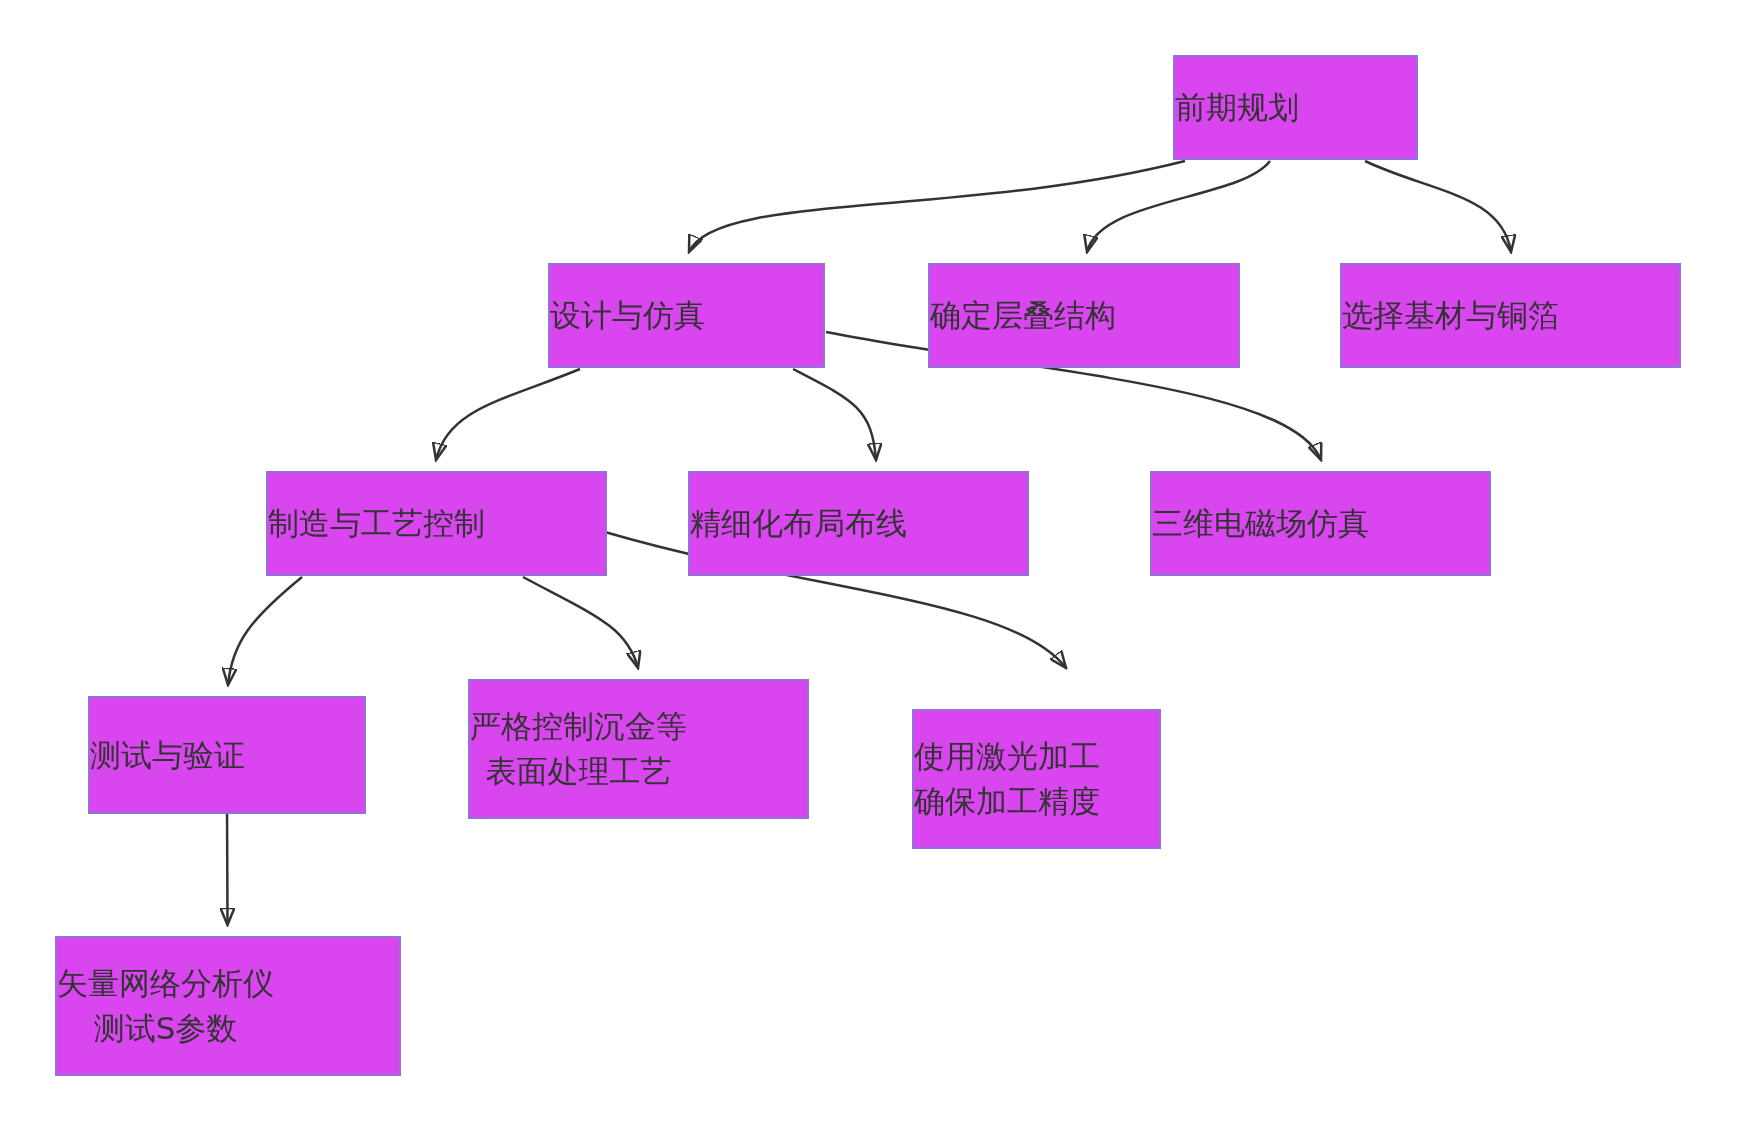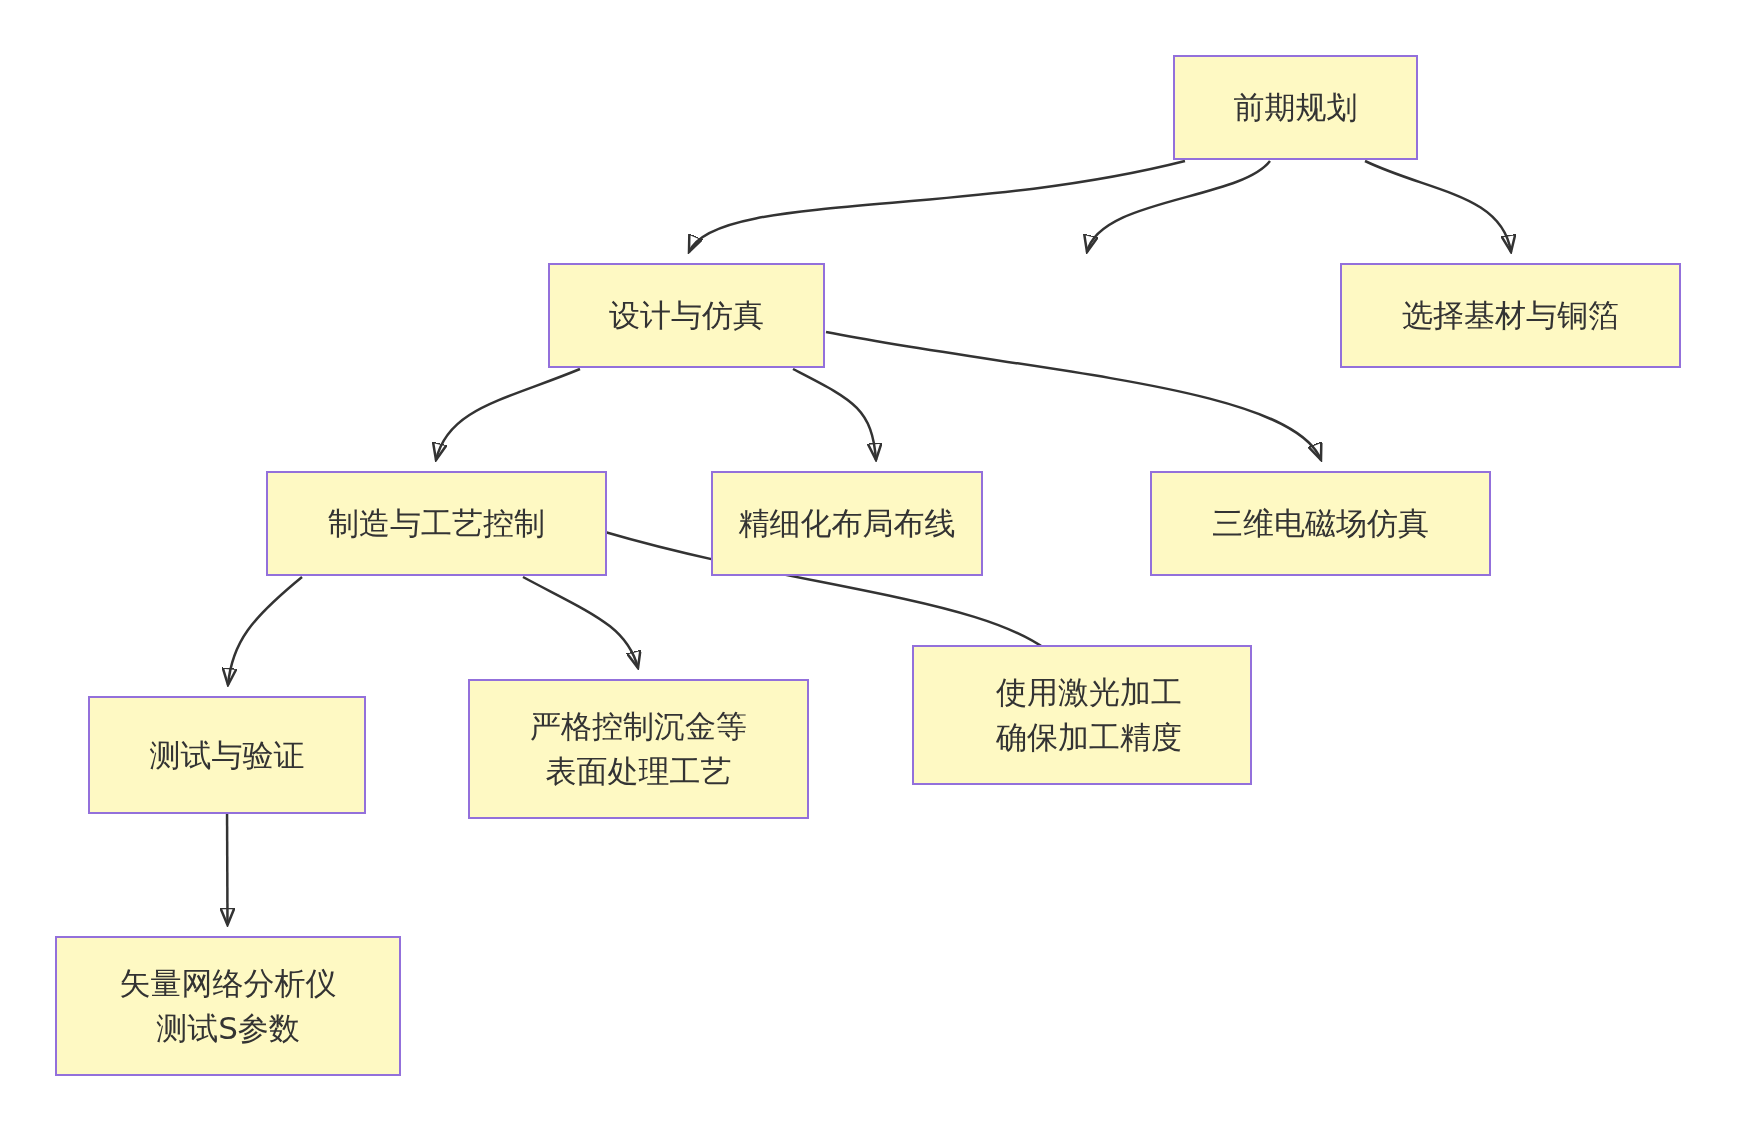--- a/index.html
+++ b/index.html
@@ -13,39 +13,39 @@
     width: 1740px; height: 1148px;
     background: #ffffff;
   }
   .edges {
     position: absolute; left: 0; top: 0;
     width: 1740px; height: 1148px;
   }
   .edges path { stroke: #333333; stroke-width: 2.5; fill: none; }
   .node {
     position: absolute;
-    display: flex; align-items: center; justify-content: center;
-    background: #fef9c3;
+    display: flex; align-items: center; 
+    background: #d946ef;
     border: 2.5px solid #9370DB;
     color: #333333;
     font-size: 31px;
     line-height: 1.45;
     text-align: center;
   }
   .node .lbl { white-space: pre-line; }
   #n-plan     { left: 1173px; top:  55px; width: 245px; height: 105px; }
   #n-design   { left:  548px; top: 263px; width: 277px; height: 105px; }
   #n-stack    { left:  928px; top: 263px; width: 312px; height: 105px; }
   #n-material { left: 1340px; top: 263px; width: 341px; height: 105px; }
   #n-mfg      { left:  266px; top: 471px; width: 341px; height: 105px; }
-  #n-layout   { left:  711px; top: 471px; width: 272px; height: 105px; }
+  #n-layout   { left:  688px; top: 471px; width: 341px; height: 105px; }
   #n-sim3d    { left: 1150px; top: 471px; width: 341px; height: 105px; }
   #n-test     { left:   88px; top: 696px; width: 278px; height: 118px; }
   #n-surface  { left:  468px; top: 679px; width: 341px; height: 140px; }
-  #n-laser    { left:  912px; top: 645px; width: 340px; height: 140px; padding-left: 14px; }
+  #n-laser    { left:  912px; top: 709px; width: 249px; height: 140px; }
   #n-vna      { left:   55px; top: 936px; width: 346px; height: 140px; }
 </style>
 </head>
 <body>
 
 <div class="canvas">
 
   <svg class="edges" viewBox="0 0 1740 1148" xmlns="http://www.w3.org/2000/svg">
     <defs>
       <marker id="arrow" markerUnits="userSpaceOnUse" markerWidth="19" markerHeight="15" refX="17" refY="7.5" orient="auto">
@@ -62,20 +62,23 @@
     <path d="M 523 577 C 592 614, 627 626, 638 668" marker-end="url(#arrow)"></path>
     <path d="M 605 532 C 810 592, 1012 598, 1066 668" marker-end="url(#arrow)"></path>
     <path d="M 227 802 L 227.5 925" marker-end="url(#arrow)"></path>
   </svg>
 
   <div class="node" id="n-plan">
     <span class="lbl">前期规划</span>
   </div>
   <div class="node" id="n-design">
     <span class="lbl">设计与仿真</span>
+  </div>
+  <div class="node" id="n-stack">
+    <span class="lbl">确定层叠结构</span>
   </div>
   <div class="node" id="n-material">
     <span class="lbl">选择基材与铜箔</span>
   </div>
   <div class="node" id="n-mfg">
     <span class="lbl">制造与工艺控制</span>
   </div>
   <div class="node" id="n-layout">
     <span class="lbl">精细化布局布线</span>
   </div>

